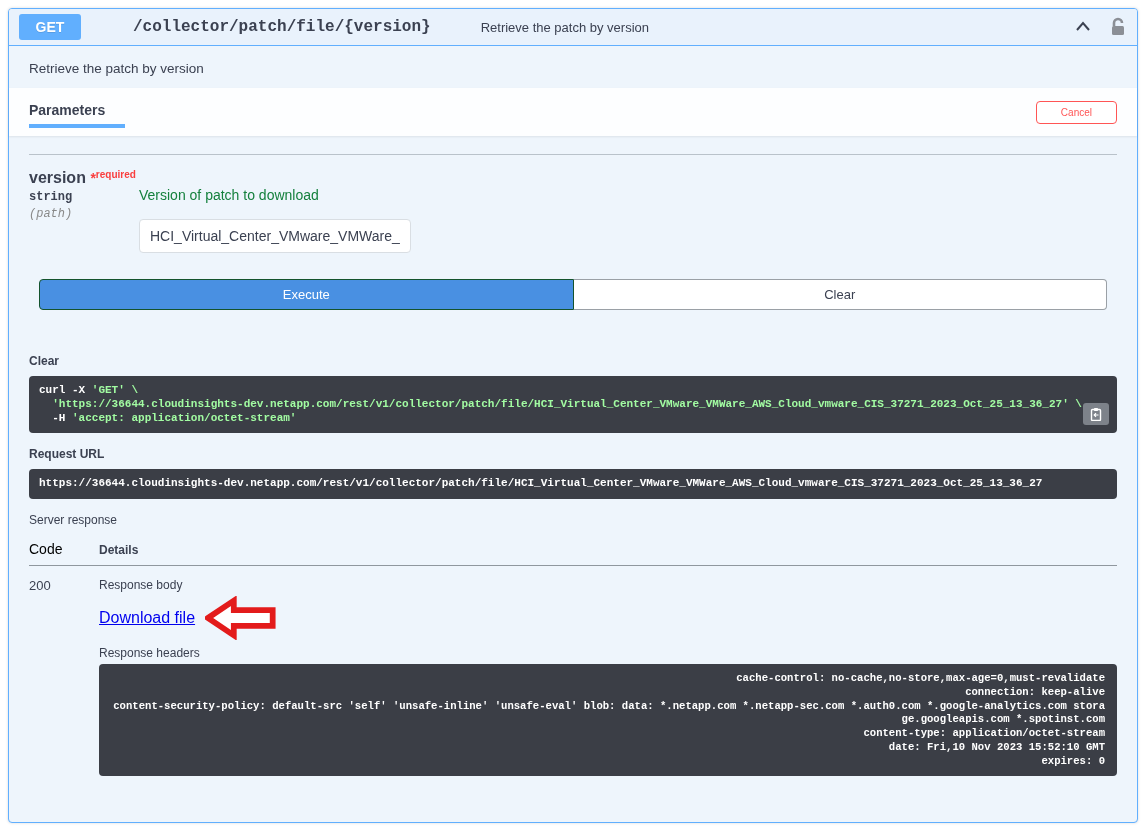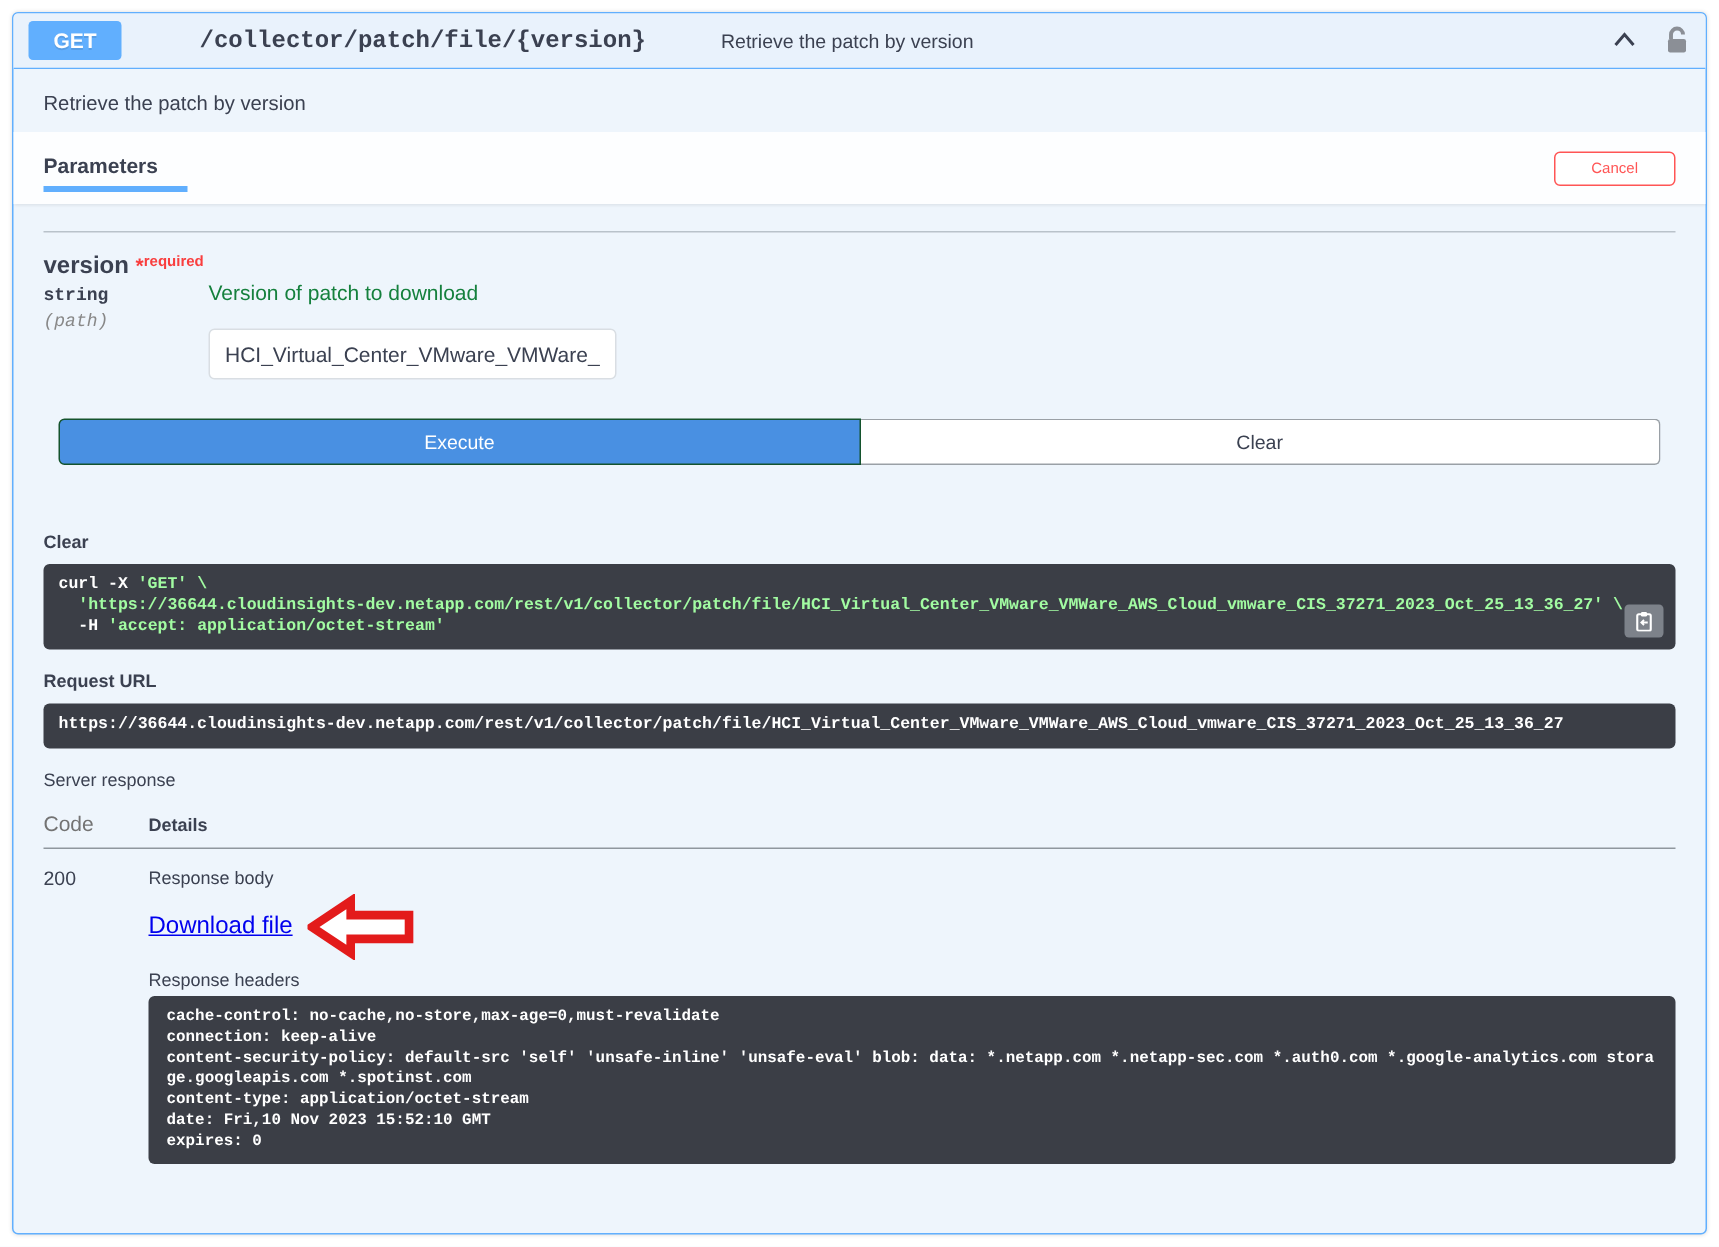--- a/index.html
+++ b/index.html
@@ -76,34 +76,34 @@
     font-weight: bold; line-height: 1.25; position: relative; color: #fff; }
   .codeline { white-space: pre-wrap; word-break: break-all; }
   .tok-w { color: #ffffff; }
   .tok-g { color: #a2fca2; }
   .copy-btn { position: absolute; right: 8px; bottom: 8px; width: 26px; height: 22px;
     background: #7d828a; border: none; border-radius: 3px; cursor: pointer;
     display: flex; align-items: center; justify-content: center; }
   .mb14 { margin-bottom: 14px; }
 
   .code-details-hdr { display: flex; align-items: flex-end; padding: 10px 0 8px 0; }
-  .col-code-h { width: 70px; font-size: 14px; color: #737373; }
+  .col-code-h { width: 70px; font-size: 14px; color: #000000; }
   .col-details-h { font-size: 12px; font-weight: bold; color: #3b4151; }
   .hr2 { border: none; border-top: 1px solid #8f979e; margin: 0; }
   .resp-row { display: flex; padding-top: 12px; }
   .resp-code { width: 70px; font-size: 13px; color: #3b4151; }
   .resp-details { flex: 1; }
   .dl-row { display: flex; align-items: center; gap: 10px; margin: 2px 0 6px 0; }
   .dl-link { font-size: 16px; color: #0000ee; text-decoration: underline; }
   .arrow-annot { width: 72px; height: 44px; }
 
   .headers-block { background: #3b3e46; border-radius: 4px; padding: 8px 12px;
     font-family: "Liberation Mono", "DejaVu Sans Mono", monospace; font-size: 10.6px;
     font-weight: bold; color: #fff; line-height: 1.3; margin-top: 4px; }
-  .headers-block .codeline { white-space: pre-wrap; word-break: break-all; }
+  .headers-block .codeline { white-space: pre-wrap; word-break: break-all; text-align: right; }
 </style>
 </head>
 <body>
 
 <div class="opblock">
 
   <div class="opblock-header">
     <span class="method-badge">GET</span>
     <span class="op-path">/collector/patch/file/{version}</span>
     <span class="op-summary">Retrieve the patch by version</span>

